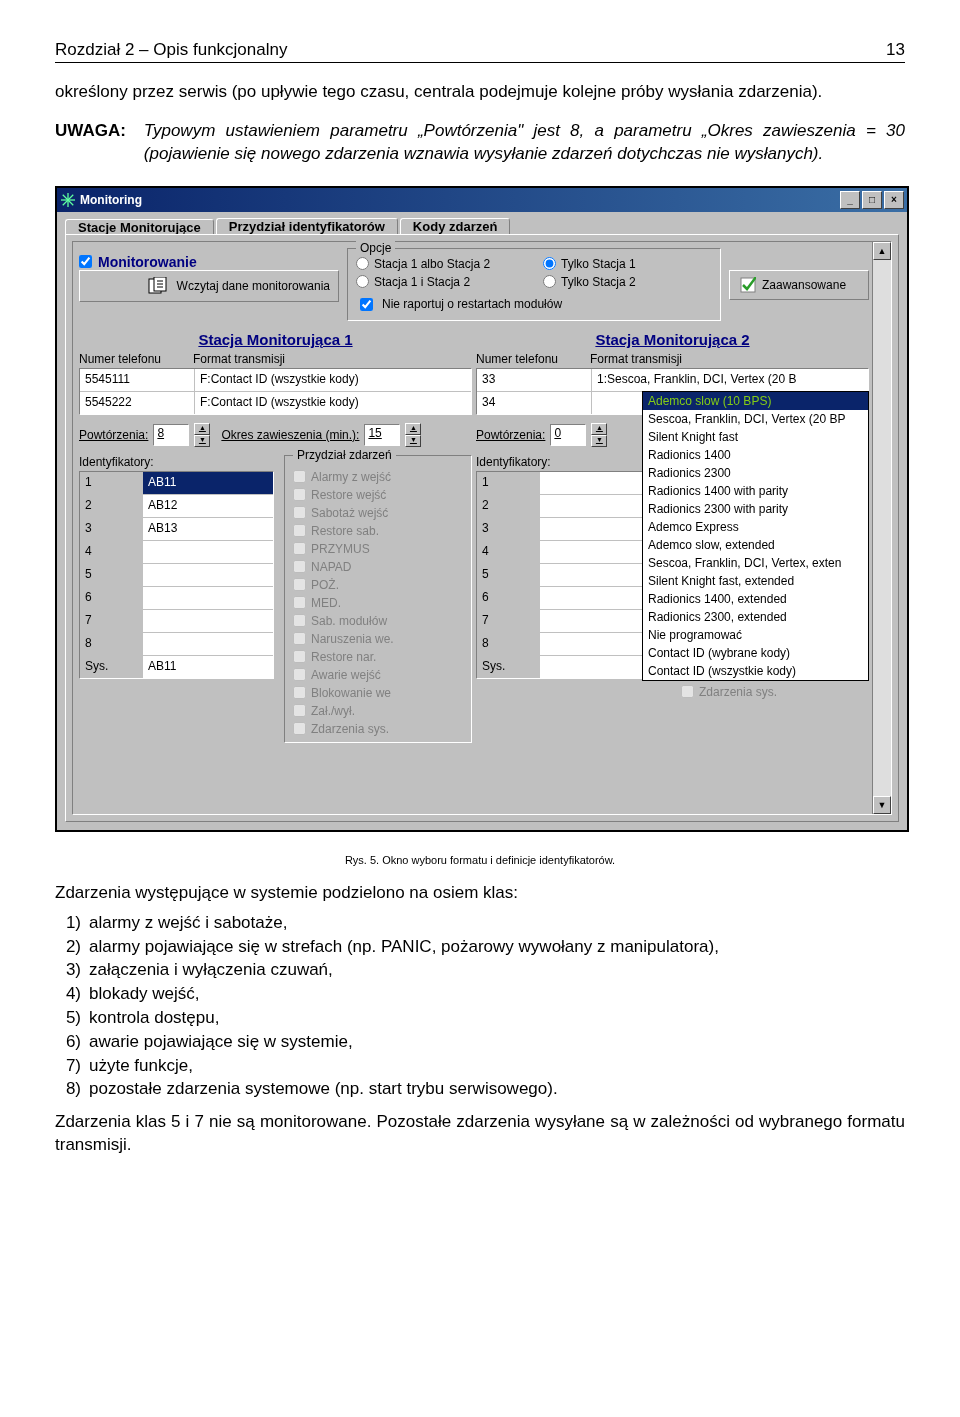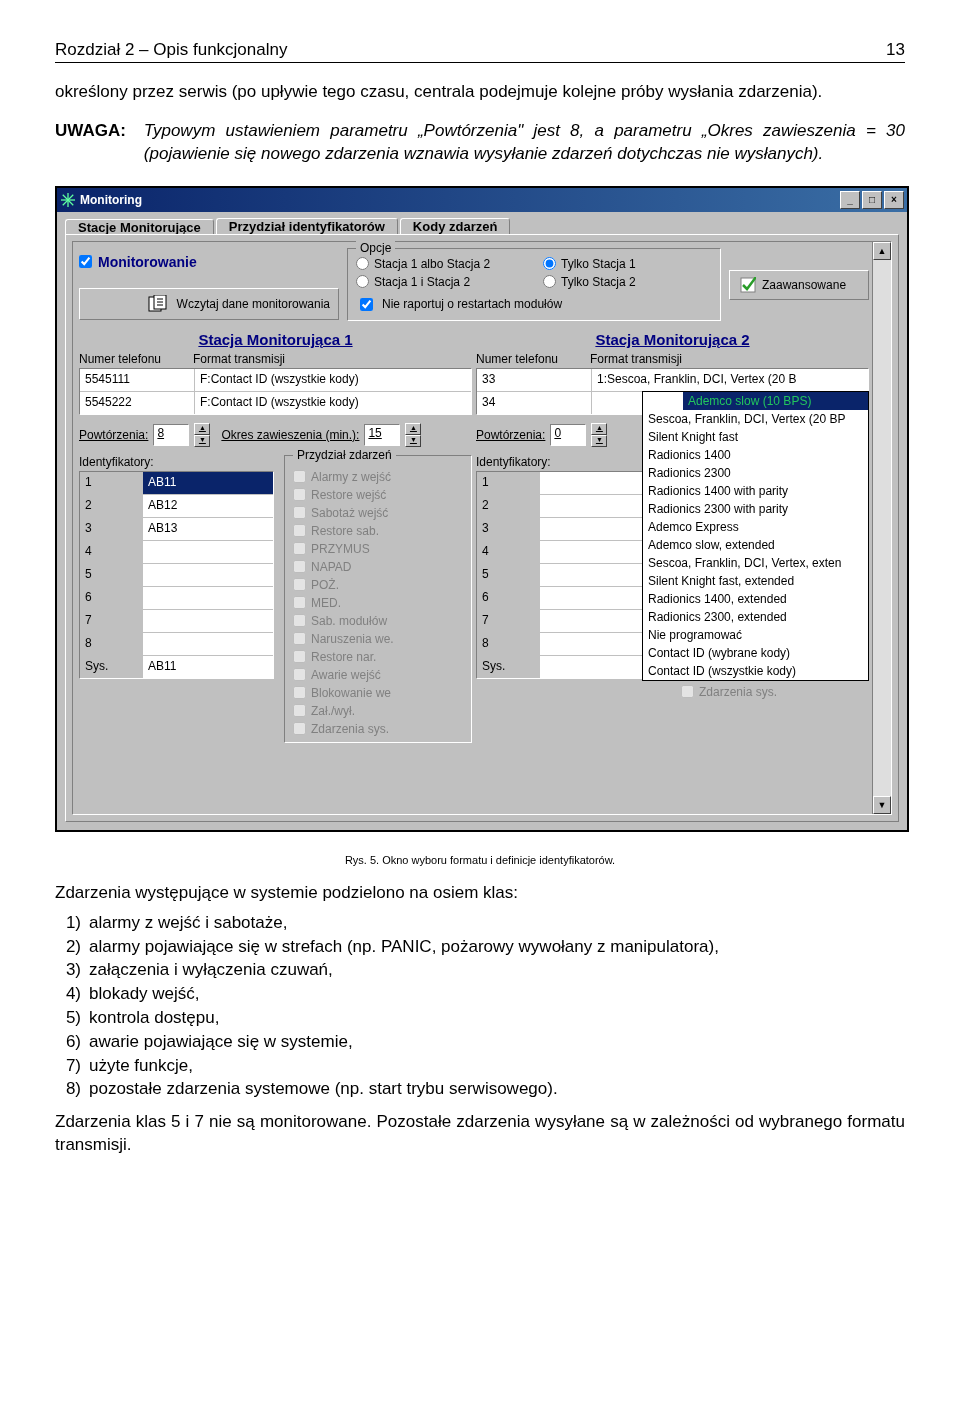--- a/index.html
+++ b/index.html
@@ -117,21 +117,21 @@
     background: #c0c0c0;
     border: 1px solid #fff;
     border-right-color: #404040; border-bottom-color: #404040;
     position: absolute; left: 0;
     display: flex; align-items: center; justify-content: center;
     font-size: 9px;
   }
   .sb-btn.top { top: 0; }
   .sb-btn.bot { bottom: 0; }
   .top-row { display: flex; gap: 8px; align-items: flex-start; }
-  .left-top { width: 260px; display: flex; flex-direction: column; gap: 18px; padding-top: 6px; }
+  .left-top { width: 260px; display: flex; flex-direction: column; gap: 0; padding-top: 6px; }
   .checkbox-line { display: flex; align-items: center; gap: 6px; font-weight: bold; color: #000080; font-size: 14px; }
   .checkbox-line input { margin: 0; }
   .btn-panel {
     display: flex; align-items: center; gap: 8px;
     border: 1px solid #fff; border-right-color: #808080; border-bottom-color: #808080;
     padding: 6px 8px;
     background: #c0c0c0;
     justify-content: flex-end;
   }
   .btn-panel .mini-icon { width: 22px; height: 18px; display: flex; align-items: center; justify-content: center; }
@@ -211,21 +211,21 @@
   .pz-item input { margin: 0; }
   .dropdown-panel {
     position: absolute;
     border: 1px solid #000;
     background: #fff;
     font-size: 12px;
     width: 225px;
     z-index: 10;
   }
   .dd-item { padding: 2px 5px; white-space: nowrap; overflow: hidden; }
-  .dd-item.selected { background: #0a246a; color: #22c55e; margin-left: 40px; }
+  .dd-item.selected { background: #0a246a; color: #84cc16; }
   
   .caption { text-align: center; font-size: 11px; margin: 10px 0 16px 0; }
   .num-list { font-size: 17px; line-height: 1.4; margin: 0 0 10px 0; padding-left: 0; }
   .num-list .li-row { display: flex; gap: 8px; }
   .num-list .li-num { width: 26px; flex-shrink: 0; text-align: right; }
   .num-list .li-txt { flex: 1; text-align: justify; }
   .checkmark-icon svg { stroke: #008000; }
 </style>
 </head>
 <body>

